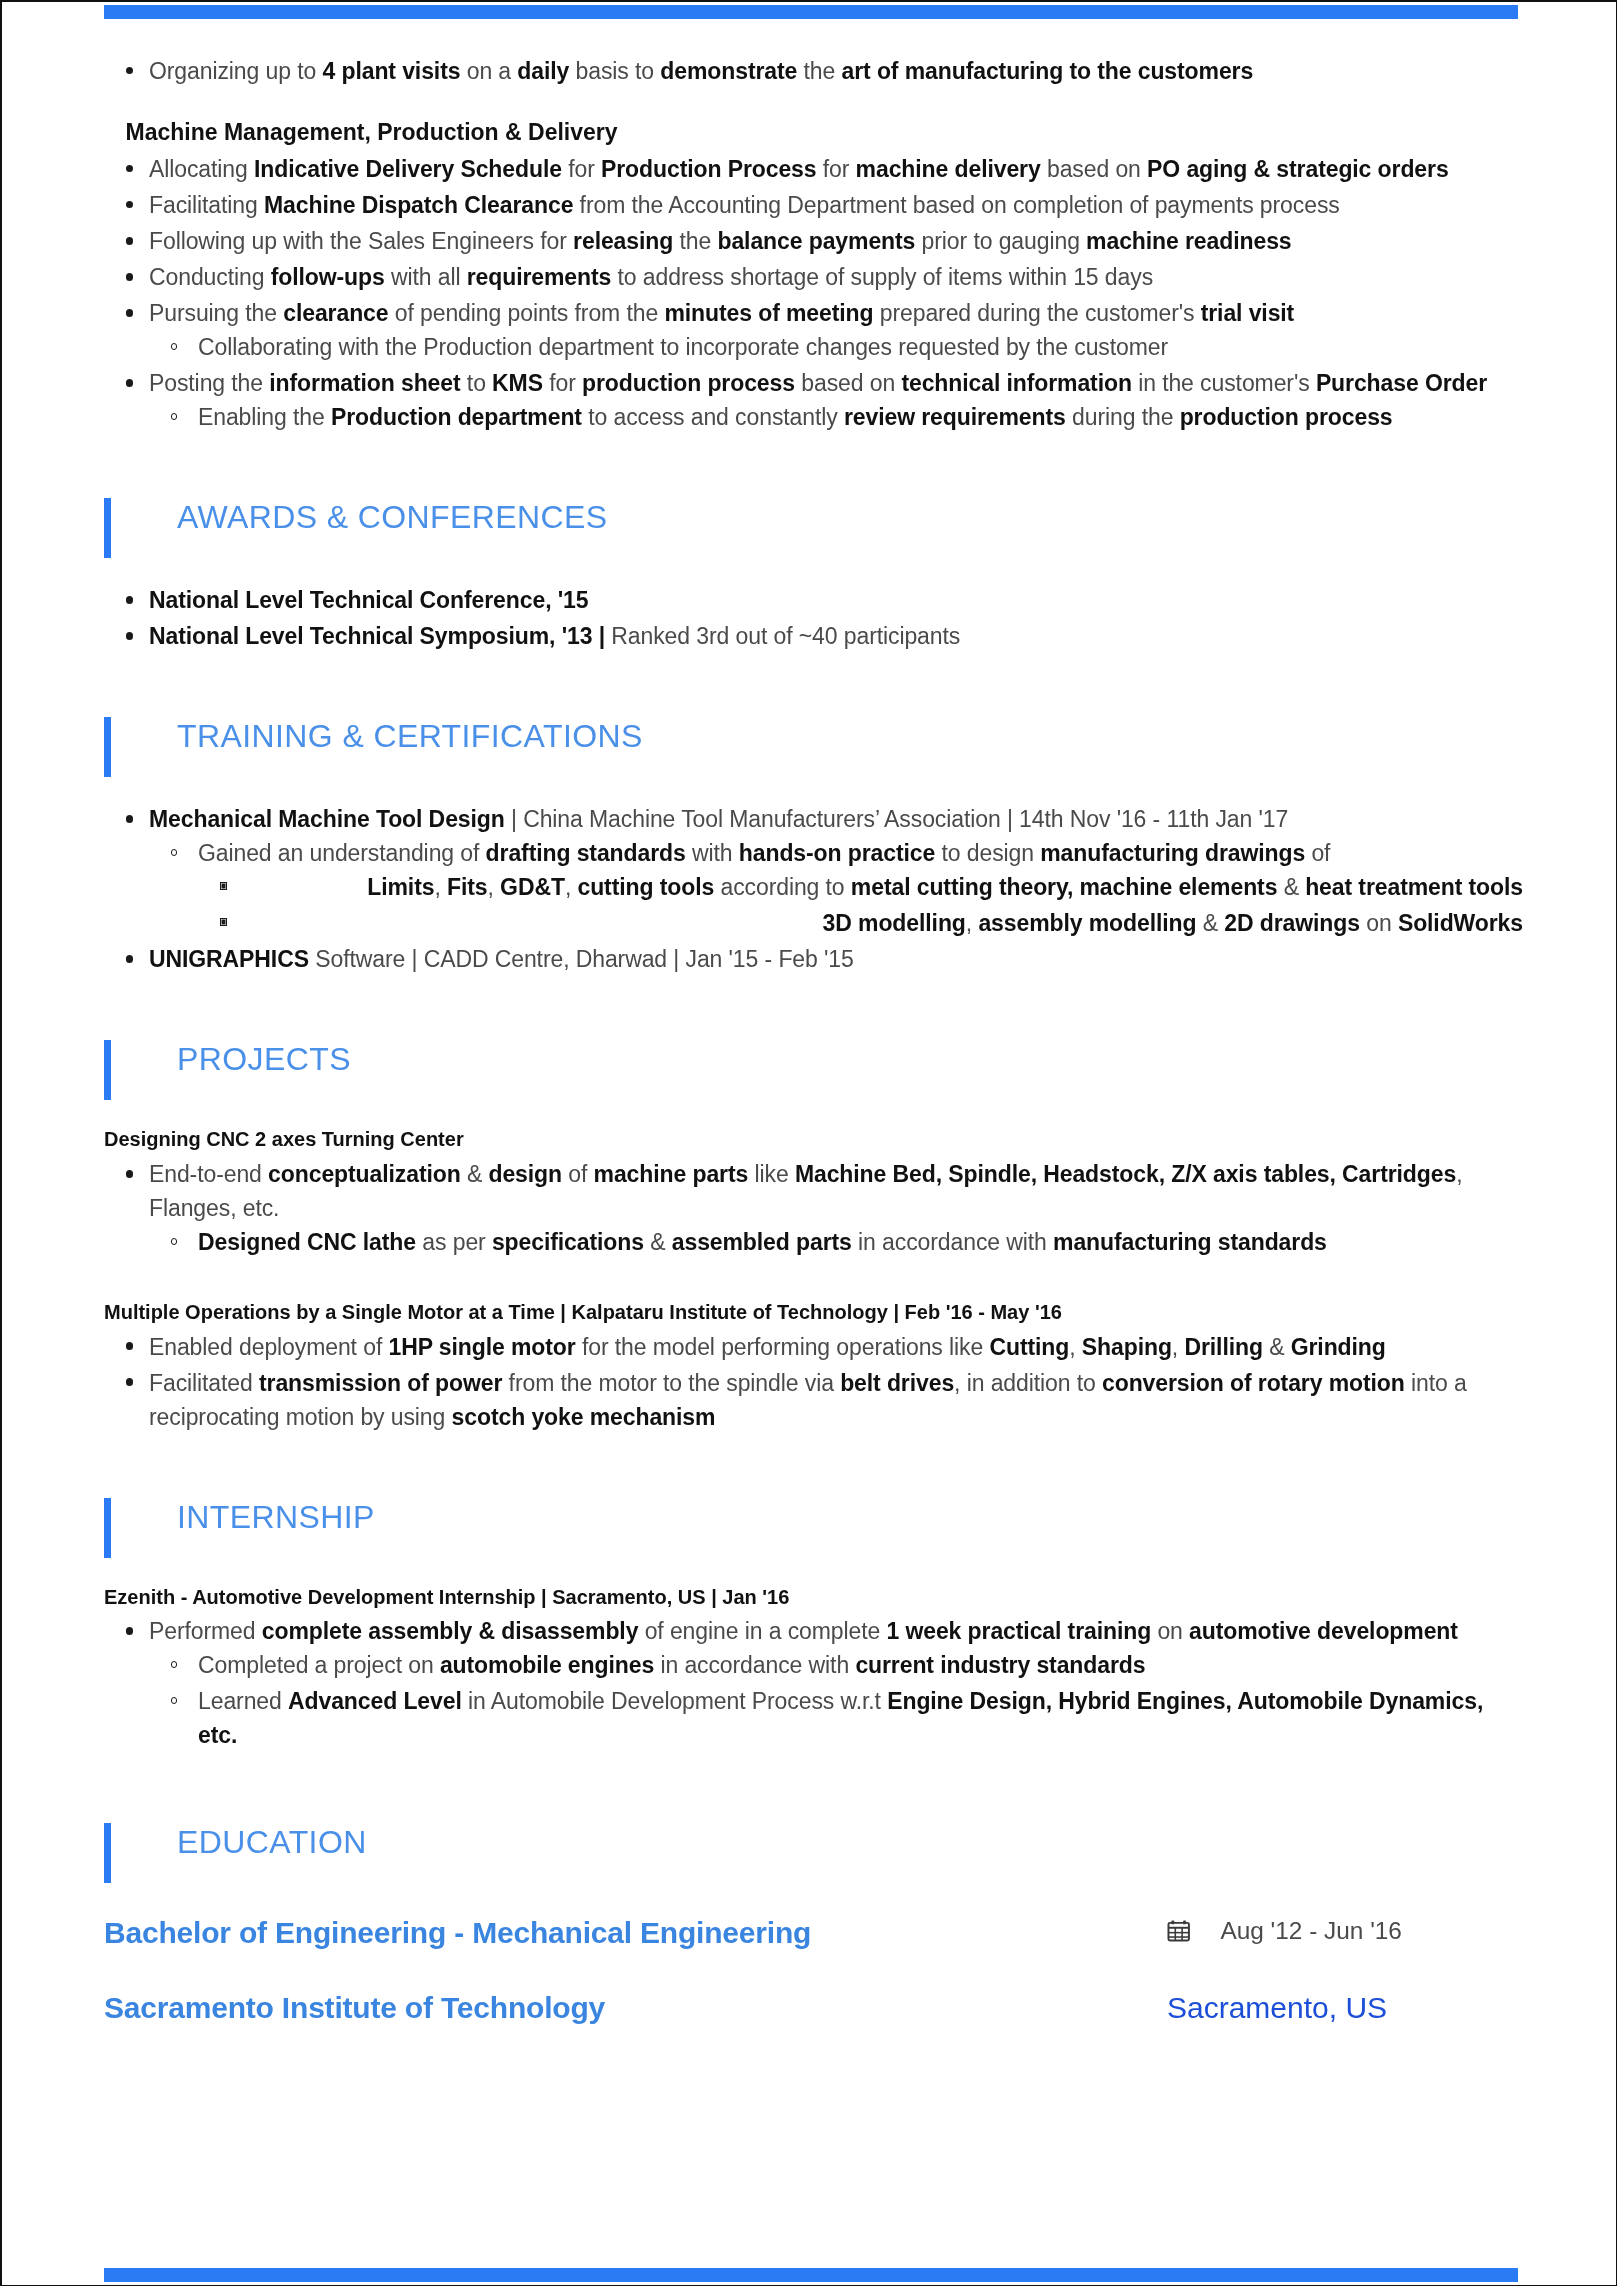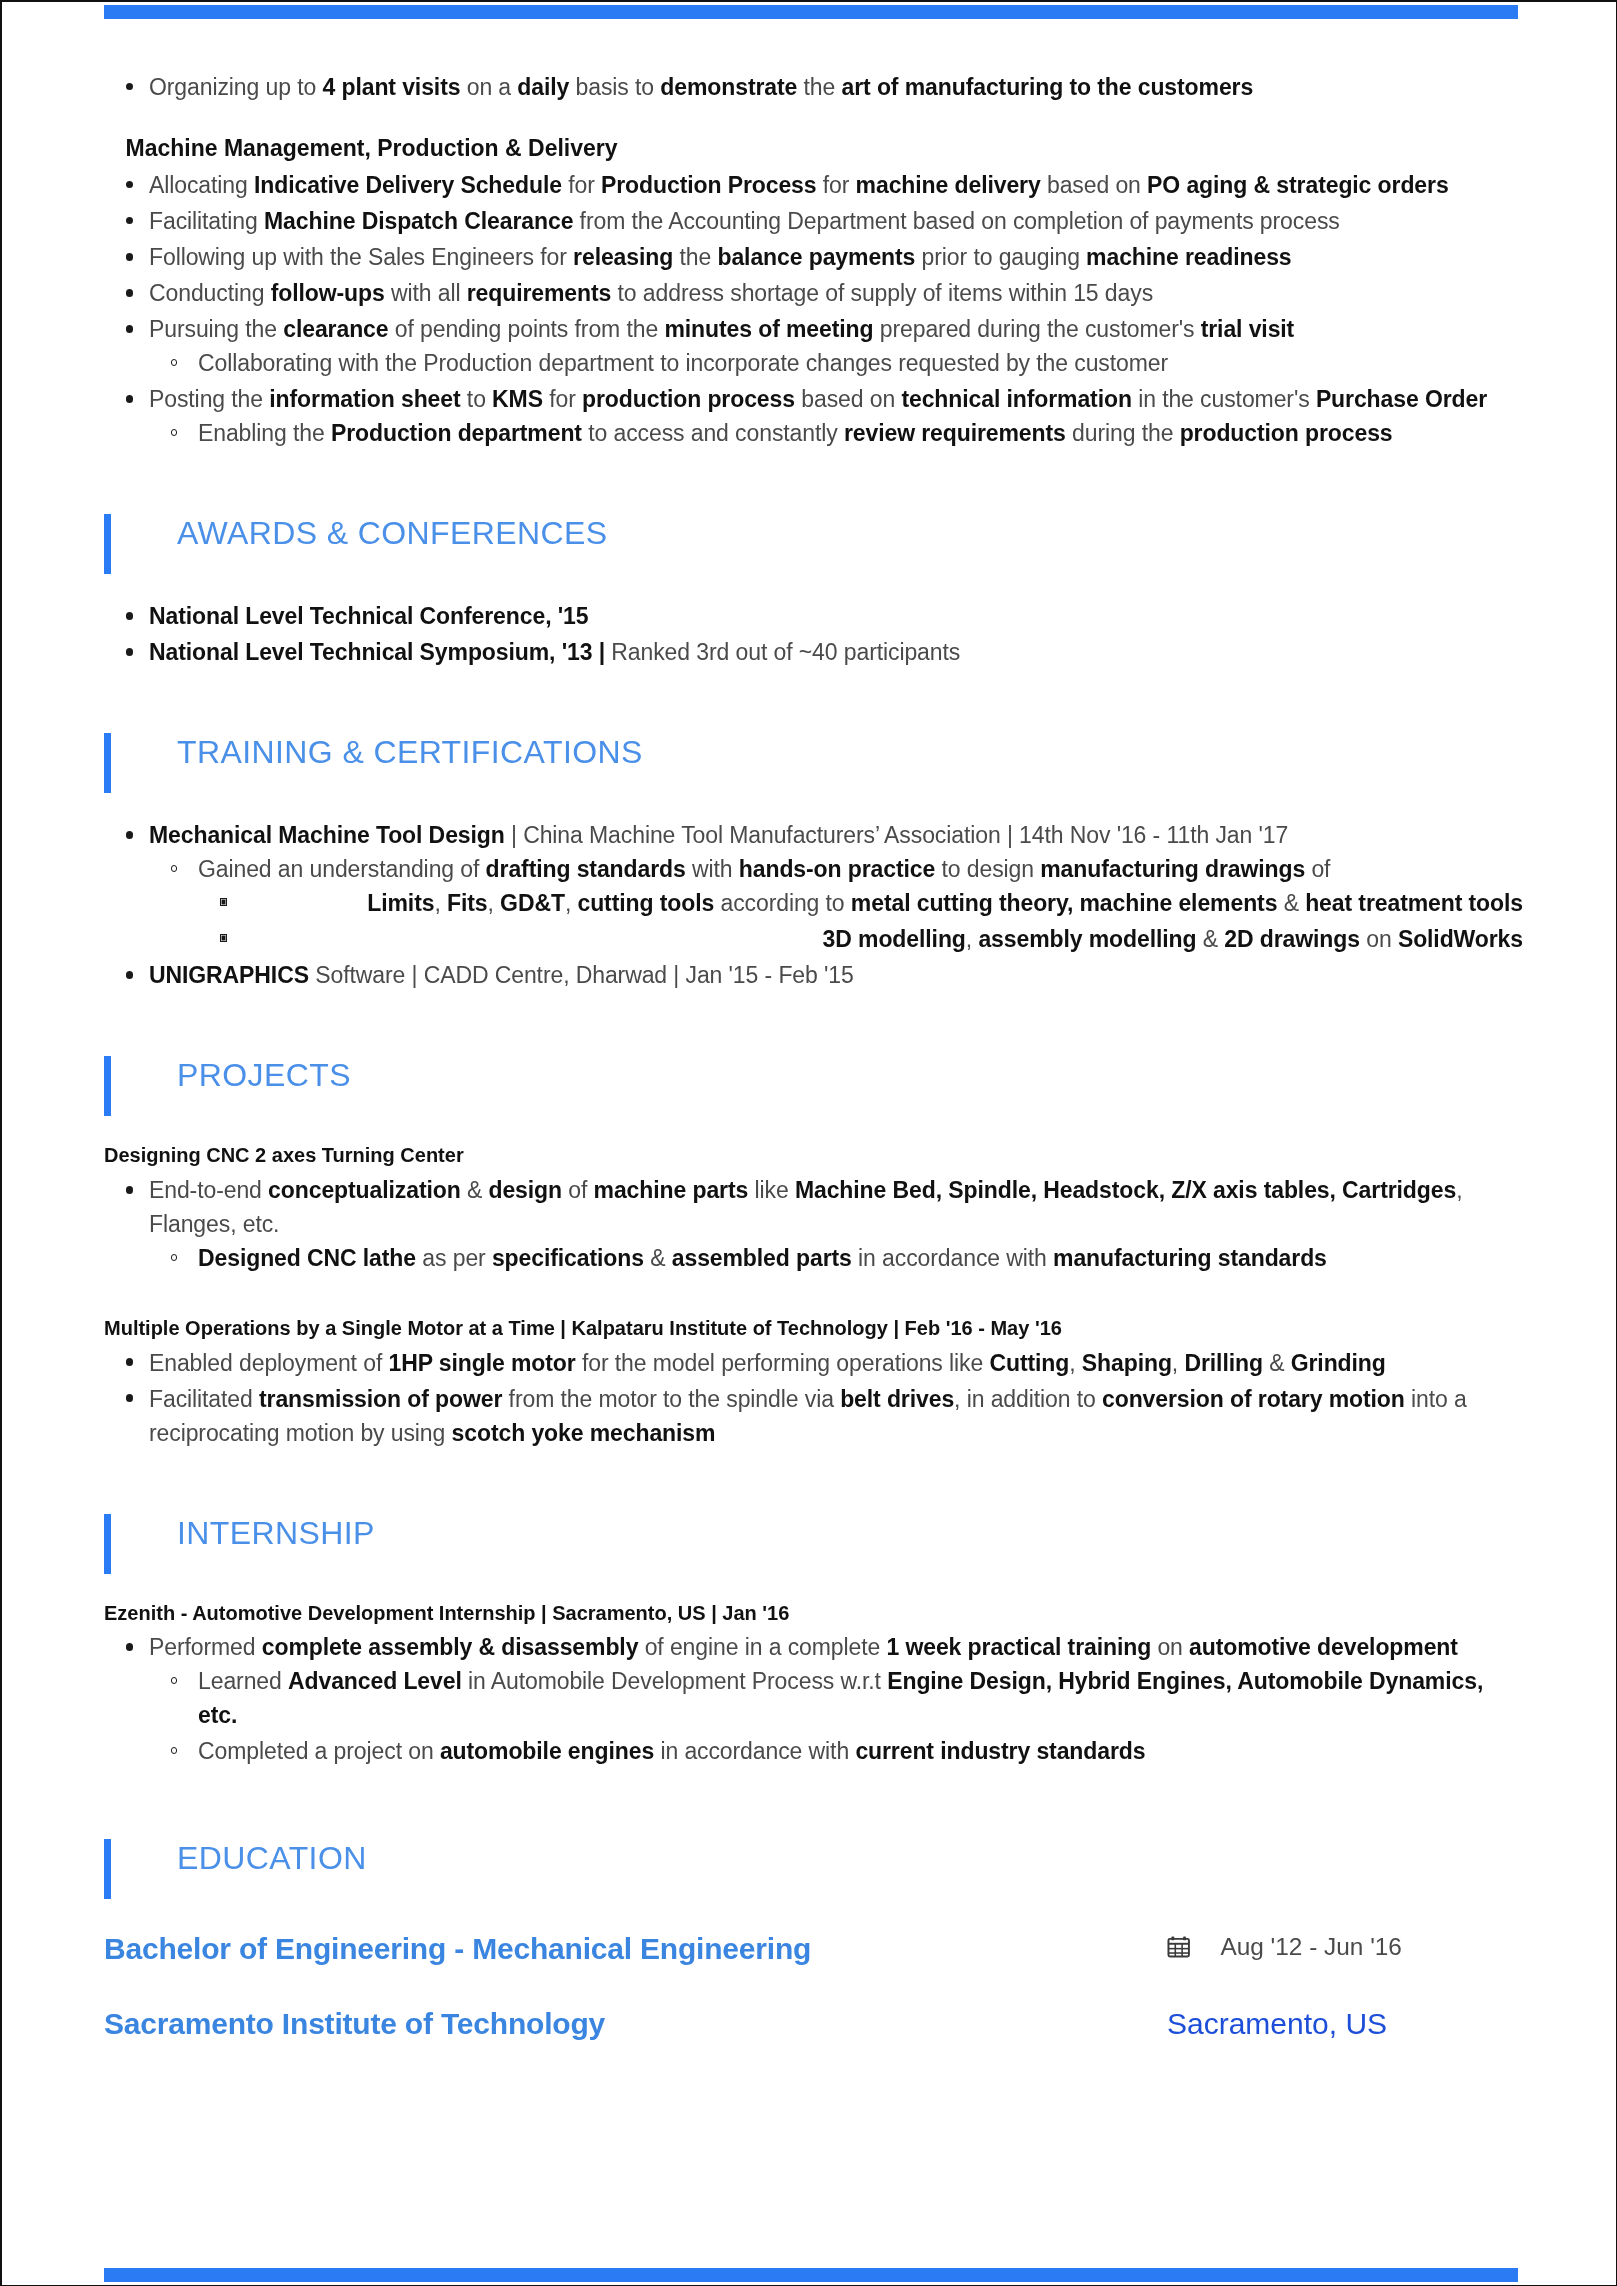--- a/index.html
+++ b/index.html
@@ -31,21 +31,21 @@
     position: absolute;
     left: 102px;
     bottom: 2.9px;
     width: 1414px;
     height: 14.6px;
     background: #2b7cf4;
   }
   .content {
     position: absolute;
     left: 102px;
-    top: 68px;
+    top: 52px;
     width: 1419px;
   }
 
   
   .txt {
     color: #4a4a4a;
     font-size: 23px;
     line-height: 1.48;
     letter-spacing: -0.1px;
   }
@@ -275,22 +275,22 @@
 
     <div class="section-head">
       <span class="rule"></span>
       <div class="title">INTERNSHIP</div>
     </div>
     <div class="proj-title">
       <span><b>Ezenith - Automotive Development Internship | Sacramento, US | Jan '16</b></span>
     </div>
     <ul class="lv1">
         <li class="txt"><span>Performed <b>complete assembly &amp; disassembly</b> of engine in a complete <b>1 week practical training</b> on <b>automotive development</b></span><ul class="lv2">
+            <li class="txt"><span>Completed a project on <b>automobile engines</b> in accordance with <b>current industry standards</b></span></li>
             <li class="txt"><span>Learned <b>Advanced Level</b> in Automobile Development Process w.r.t <b>Engine Design, Hybrid Engines, Automobile Dynamics, etc.</b></span></li>
-            <li class="txt"><span>Completed a project on <b>automobile engines</b> in accordance with <b>current industry standards</b></span></li>
           </ul></li>
       </ul>
 
     <div class="section-head" style="margin-top:70px;margin-bottom:9.8px;">
       <span class="rule"></span>
       <div class="title">EDUCATION</div>
     </div>
 
     <div class="edu-row">
       <div class="edu-left">Bachelor of Engineering - Mechanical Engineering</div>

